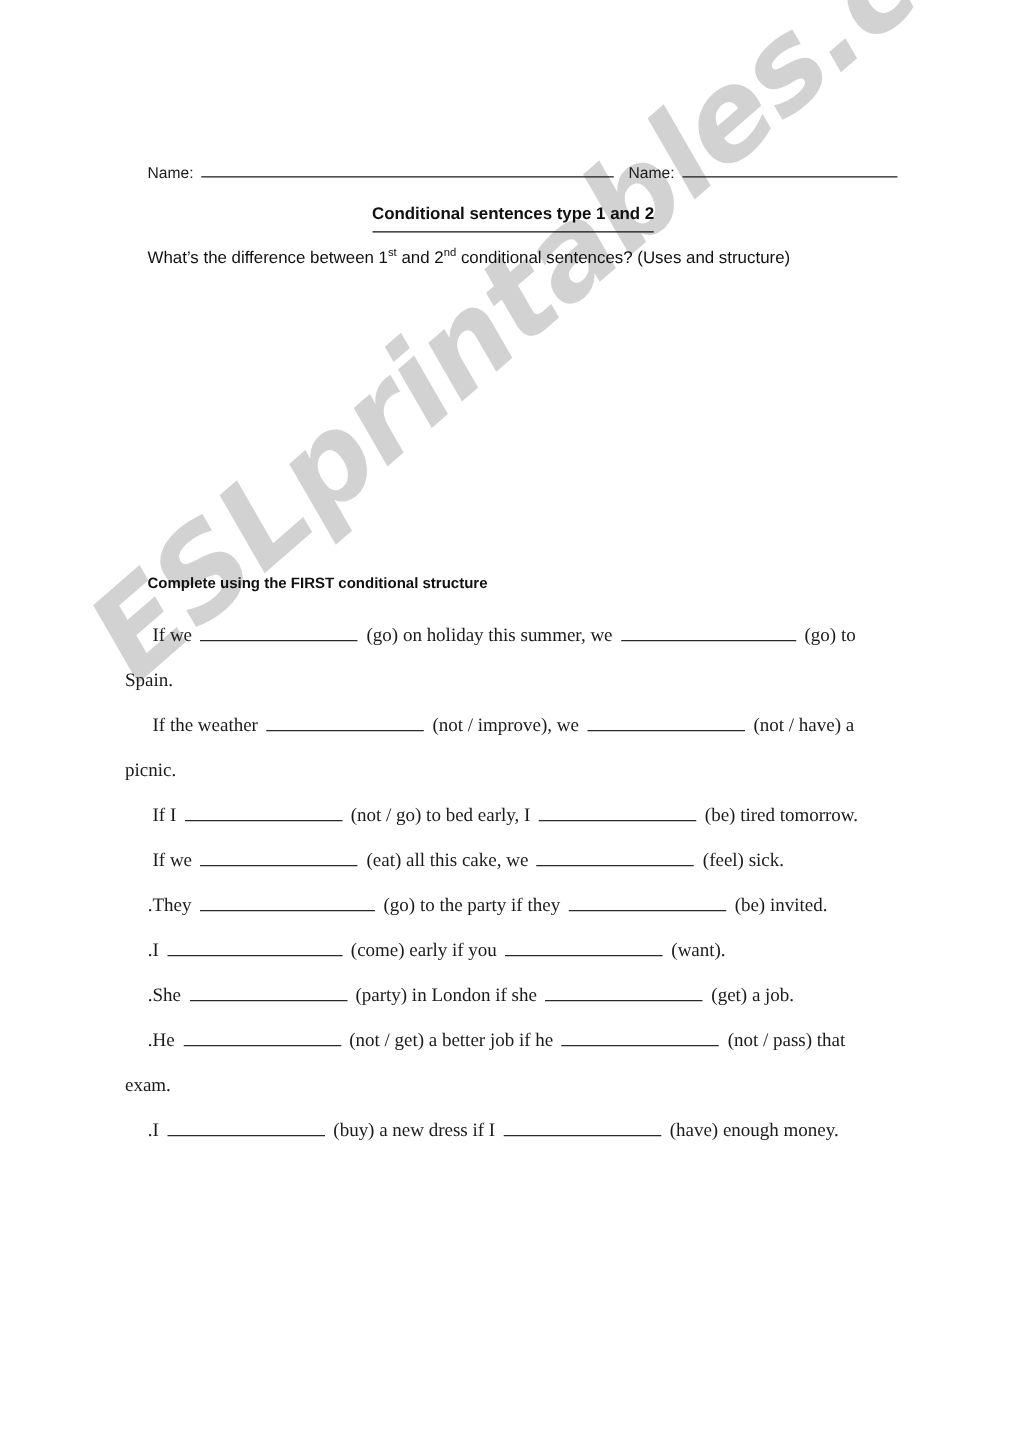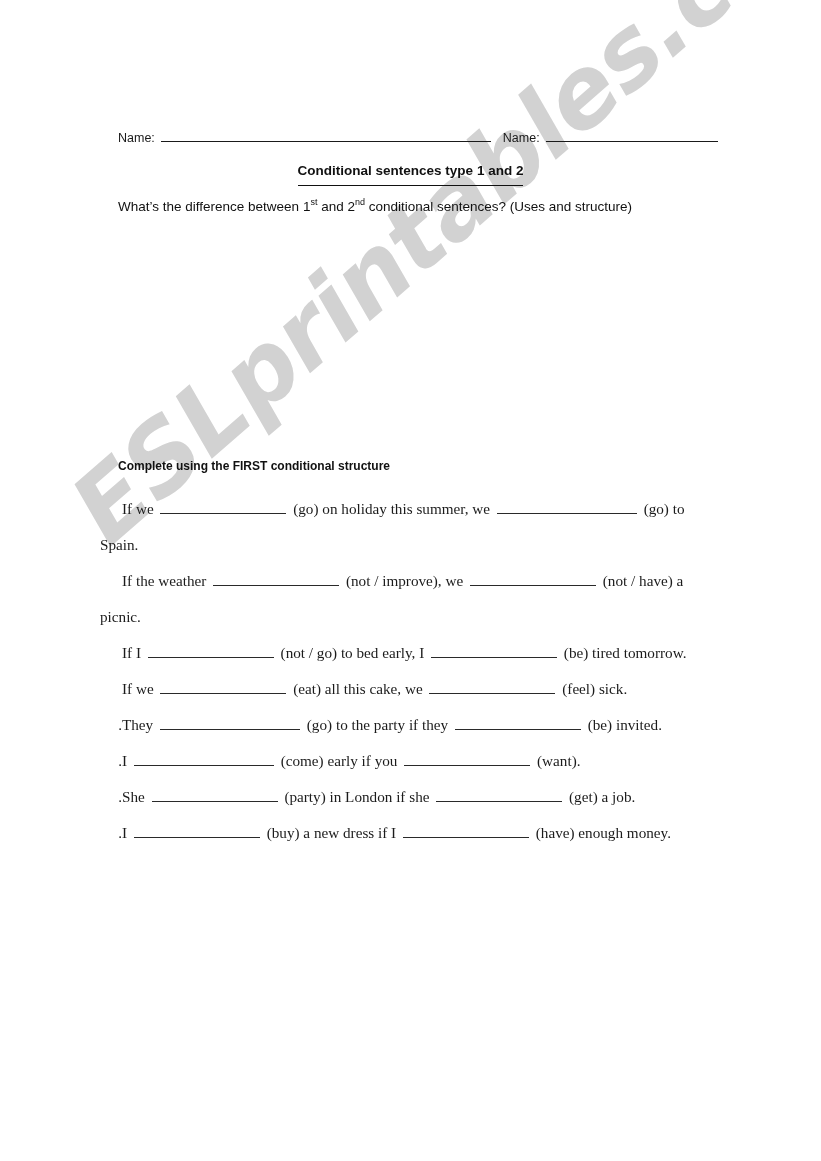--- a/index.html
+++ b/index.html
@@ -195,20 +195,23 @@
       </p>
 
       <p class="ex-item">
         <span class="ex-num">.</span><span>I </span><span class="blank b-long"></span><span> (come) early if you </span><span class="blank b-med"></span><span> (want).</span>
       </p>
 
       <p class="ex-item">
         <span class="ex-num">.</span><span>She </span><span class="blank b-med"></span><span> (party) in London if she </span><span class="blank b-med"></span><span> (get) a job.</span>
       </p>
 
+      <p class="ex-item">
+        <span class="ex-num">.</span><span>He </span><span class="blank b-med"></span><span> (not / get) a better job if he </span><span class="blank b-med"></span><span> (not / pass) that exam.</span>
+      </p>
 
       <p class="ex-item">
         <span class="ex-num">.</span><span>I </span><span class="blank b-med"></span><span> (buy) a new dress if I </span><span class="blank b-med"></span><span> (have) enough money.</span>
       </p>
 
     </div>
 
   </div>
 </div>
 

